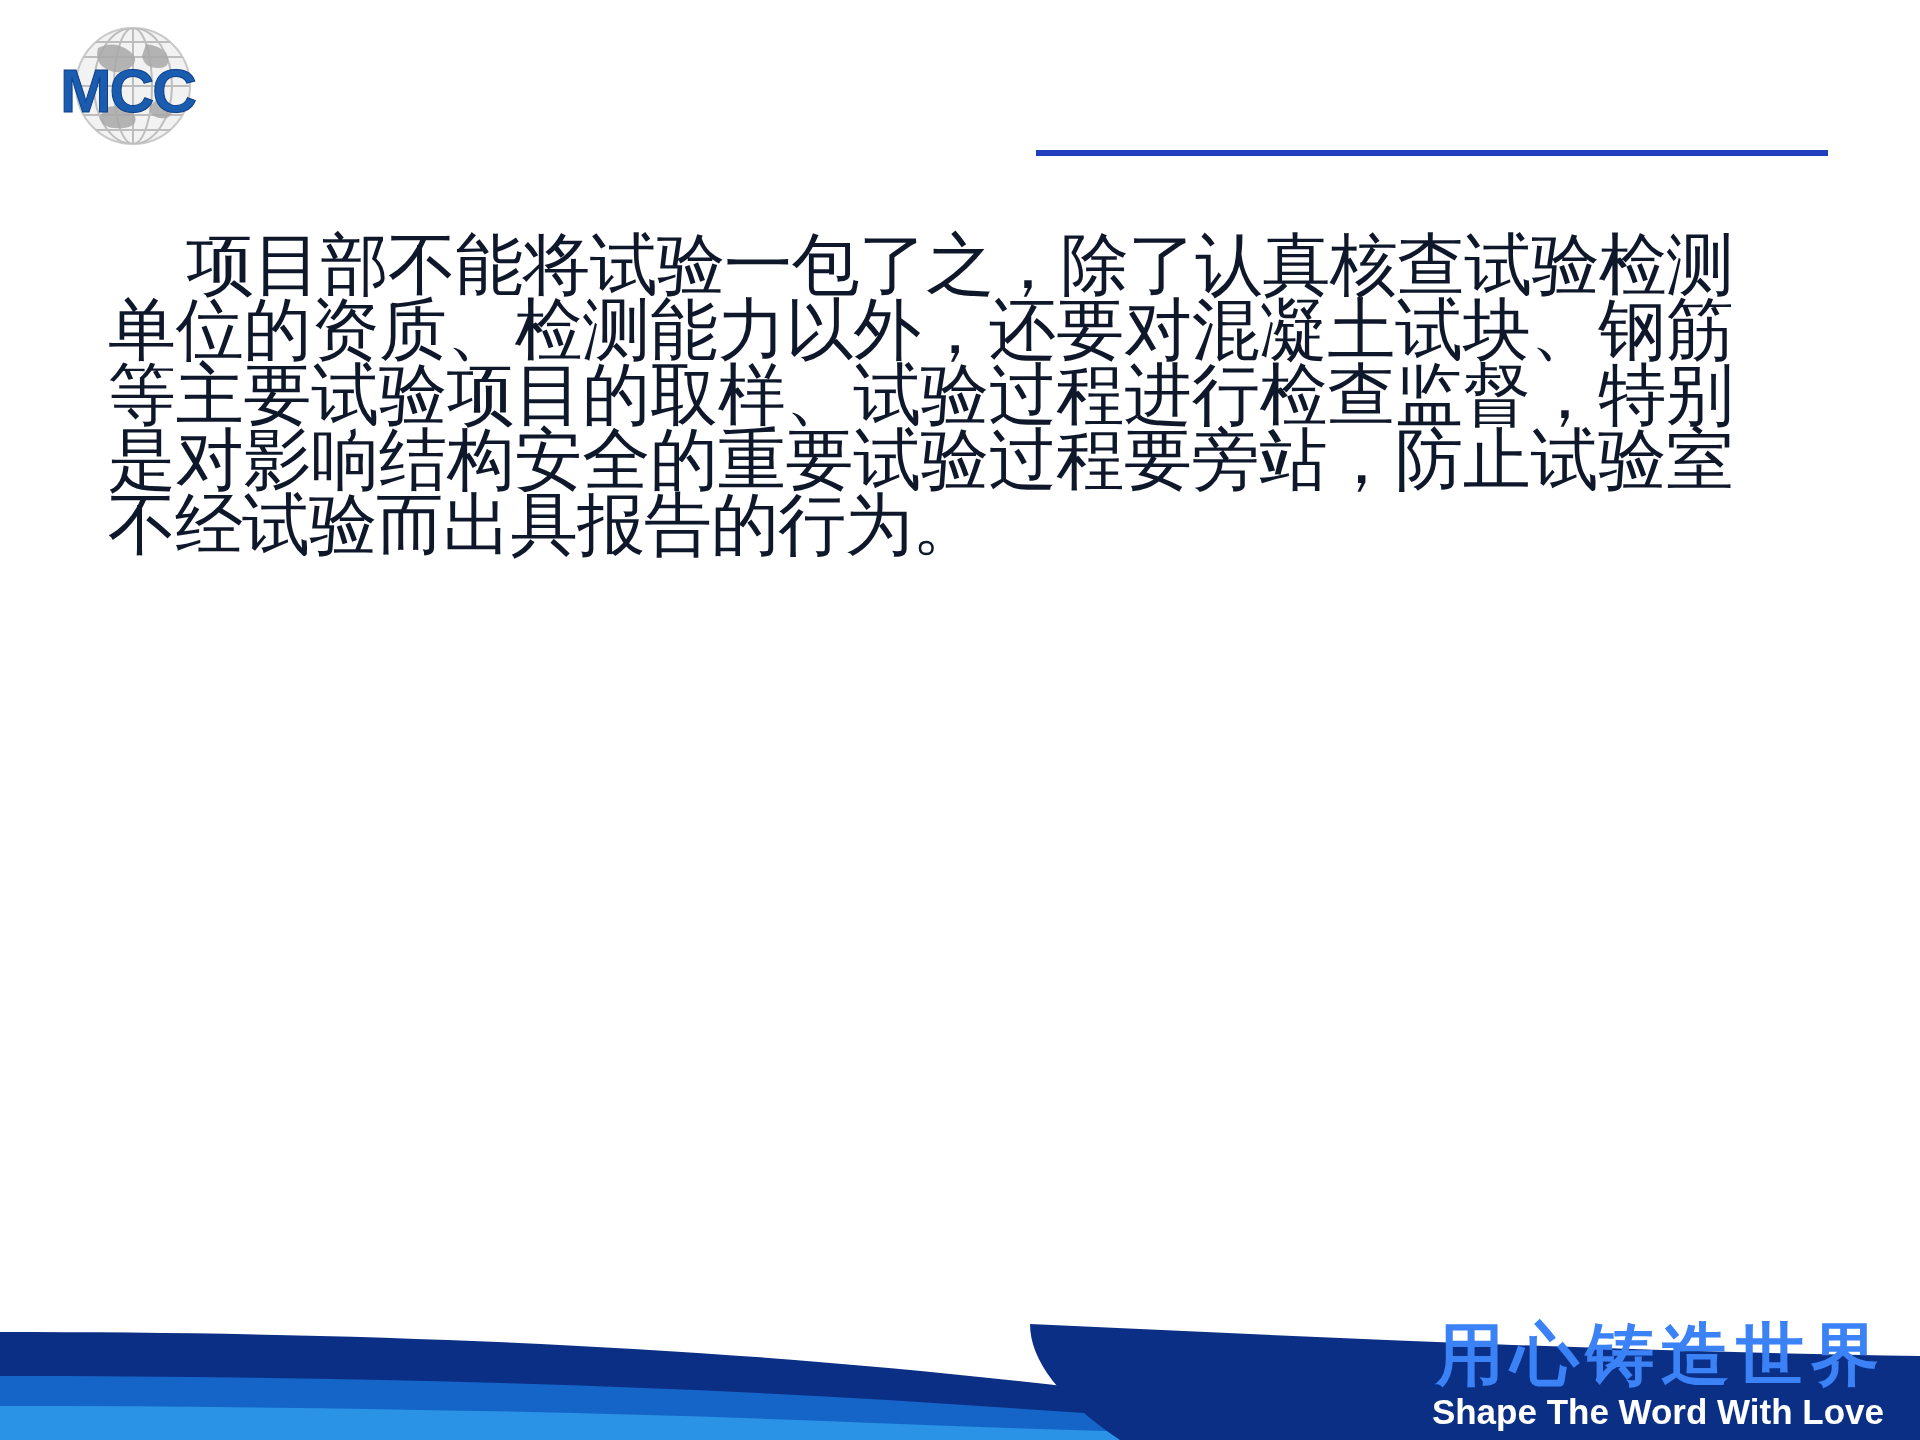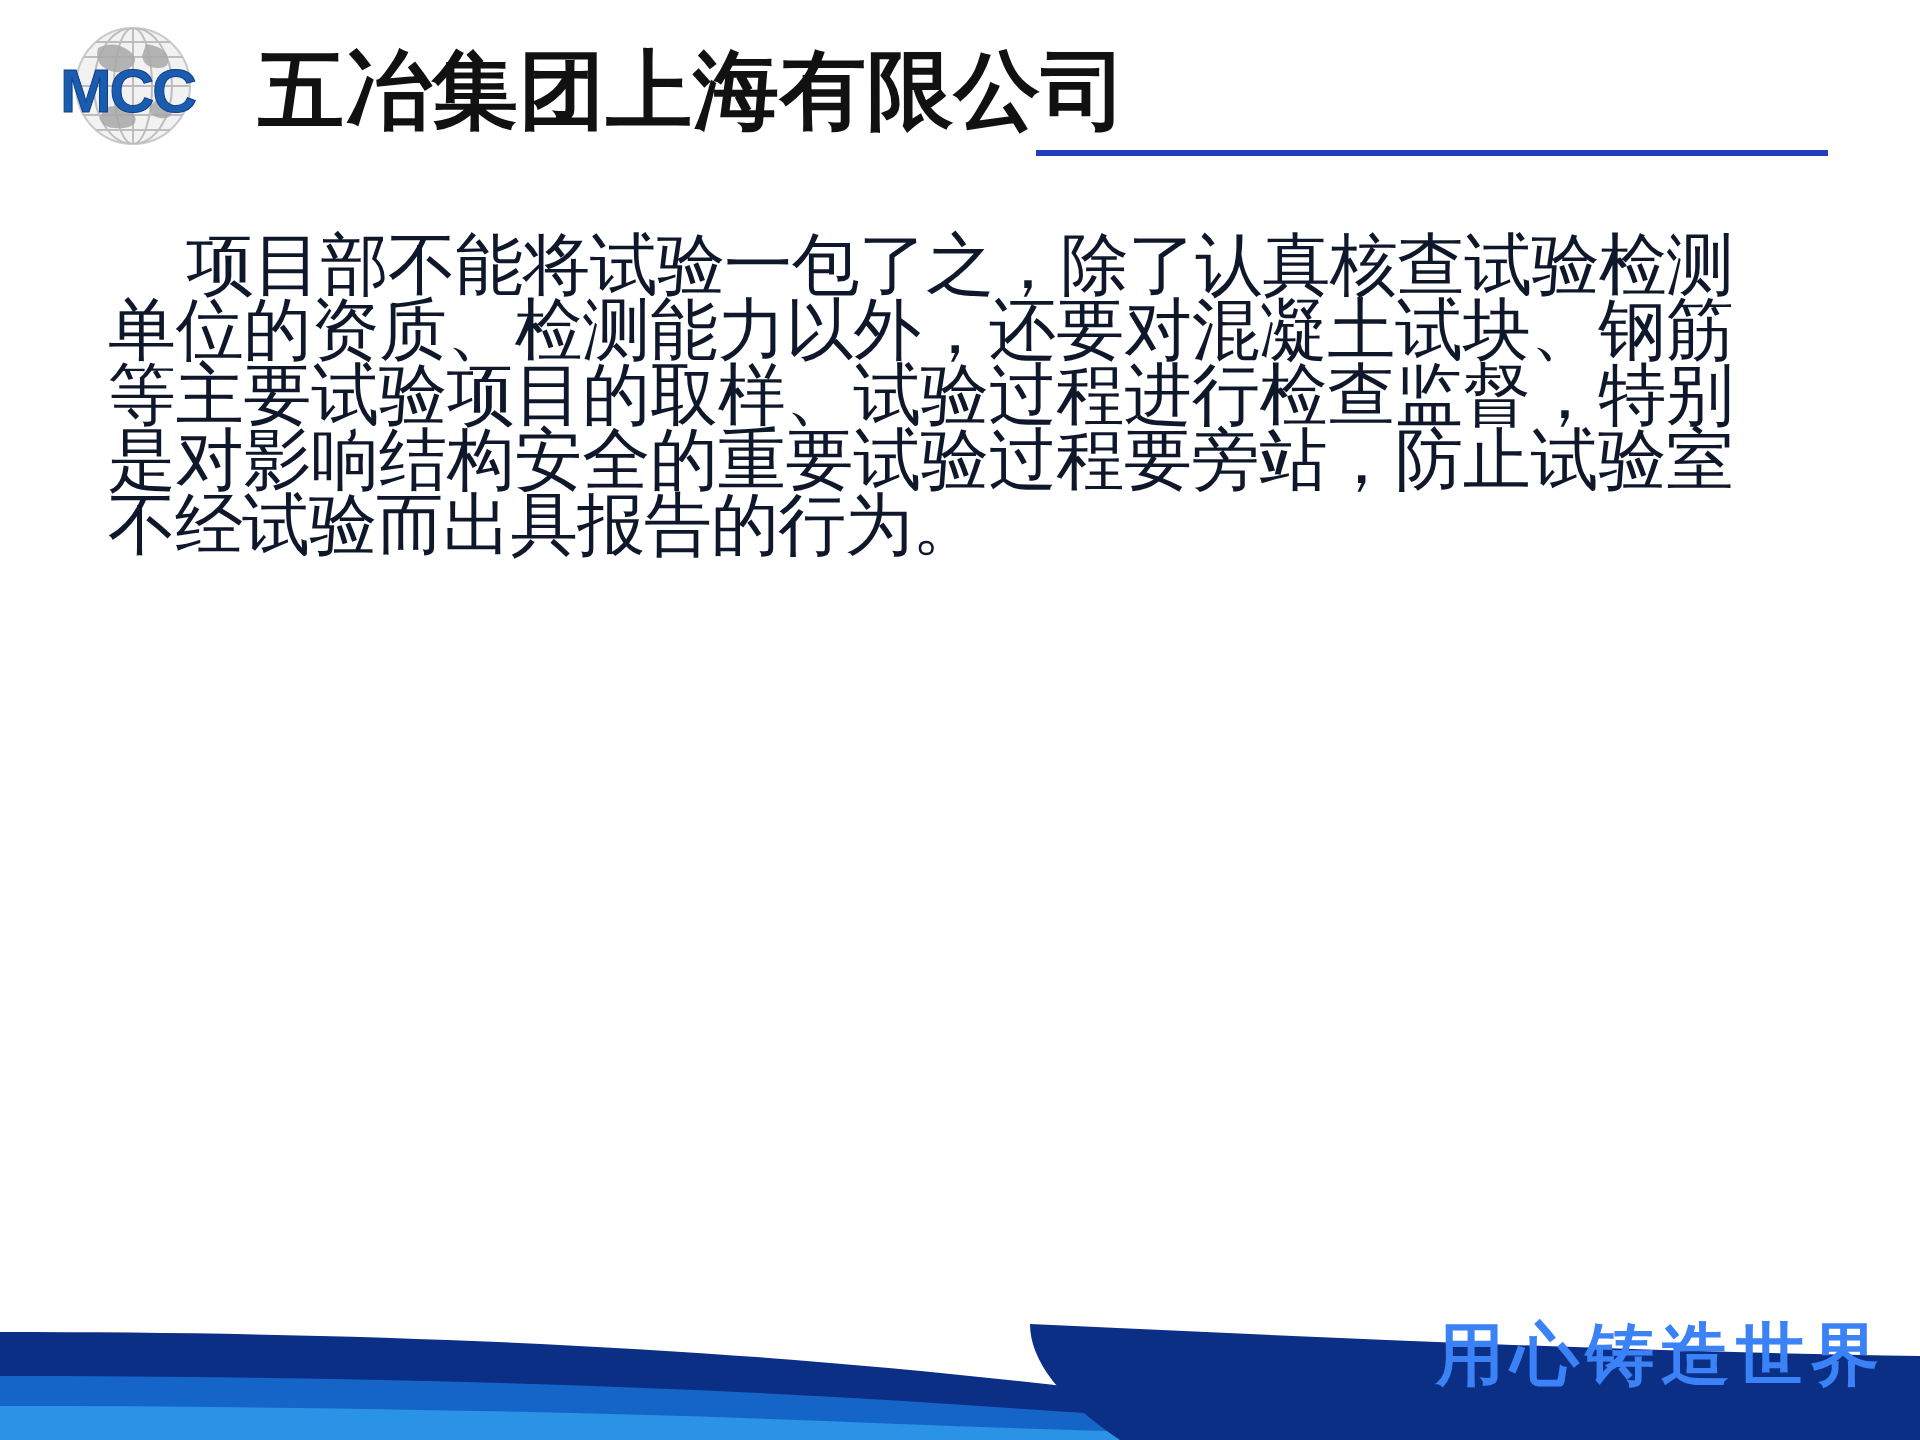--- a/index.html
+++ b/index.html
@@ -162,21 +162,20 @@
           <path d="M60 22 q16 -8 30 2 q12 8 4 16 q-10 10 -24 4 q-14 -6 -10 -22 z"></path>
           <path d="M108 18 q18 2 22 14 q2 10 -10 10 q-14 0 -16 -12 z"></path>
           <path d="M66 82 q20 -6 30 6 q6 12 -10 14 q-22 2 -24 -10 z"></path>
           <path d="M118 74 q14 -2 16 10 q0 10 -12 8 q-12 -2 -10 -12 z"></path>
         </g>
       </svg>
     </div>
 
     <div class="logo-mcc">MCC</div>
 
-    <div class="company-name">五冶集团上海有限公司</div>
 
     <div class="header-rule"></div>
   </div>
 
   <div class="content">
     <div class="content-body"><span class="indent"></span><span>项目部不能将试验一包了之，除了认真核查试验检测单位的资质、检测能力以外，还要对混凝土试块、钢筋等主要试验项目的取样、试验过程进行检查监督，特别是对影响结构安全的重要试验过程要旁站，防止试验室不经试验而出具报告的行为。</span></div>
   </div>
 
   <div class="footer">
     <svg width="1920" height="160" viewBox="0 0 1920 160">
@@ -185,15 +184,16 @@
       <path d="M0 96 C 360 96 700 106 1010 128 C 1330 150 1650 160 1920 160 L1920 160 L0 160 Z" fill="#1565c8"></path>
       <path d="M0 126 C 300 126 620 132 900 144 C 1250 158 1600 160 1920 160 L1920 160 L0 160 Z" fill="#2e9bea" opacity="0.85"></path>
       <path d="M1030 44 C 1330 58 1640 72 1920 76 L1920 160 L1120 160 C 1060 120 1030 80 1030 44 Z" fill="#0c2f86"></path>
       <rect x="1000" y="0" width="920" height="160" fill="#0c2f86" opacity="0"></rect>
       <path d="M980 0 C 1120 40 1420 70 1920 78 L1920 0 Z" fill="#0c2f86" opacity="0"></path>
       <path d="M0 160 L1920 160 L1920 60 C 1500 60 1180 36 980 0 L1920 0 L1920 160 Z" fill="none"></path>
       <path d="M1920 0 L1920 160 L700 160 C 980 120 1280 60 1480 0 Z" fill="#0c2f86" opacity="0"></path>
       <path d="M0 160 L0 150 C 400 150 900 156 1920 160 Z" fill="#2e9bea" opacity="0"></path>
     </svg>
     <div class="footer-slogan-cn">用心铸造世界</div>
+    <div class="footer-slogan-en">Shape The Word With Love</div>
   </div>
 
 </div>
 
 </body></html>

